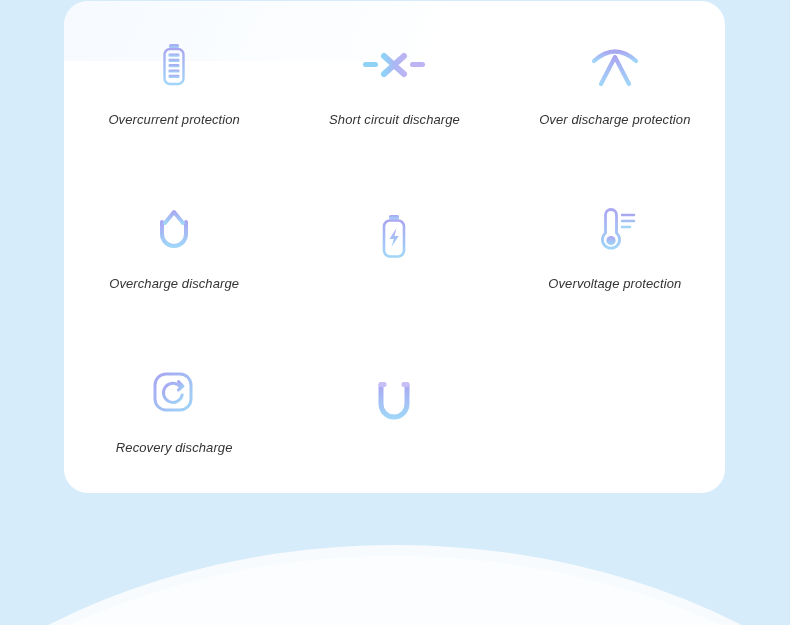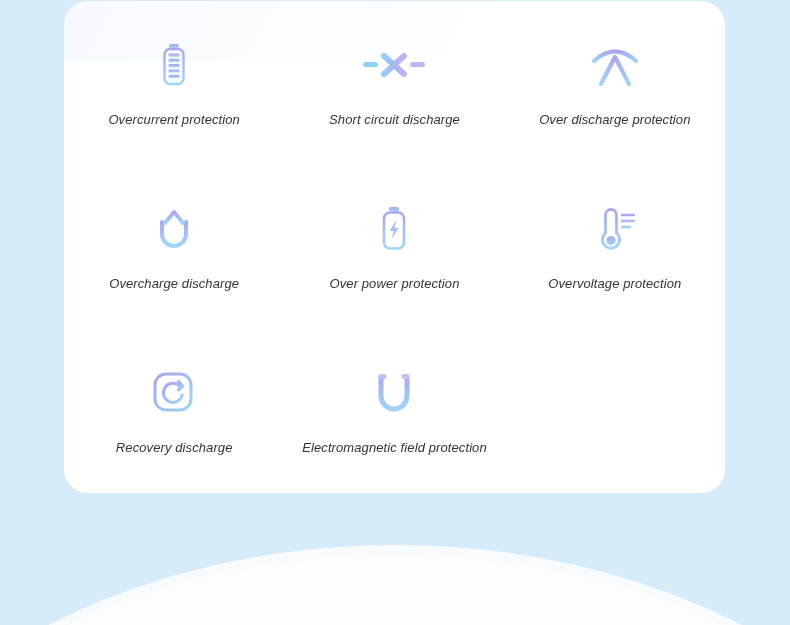--- a/index.html
+++ b/index.html
@@ -204,21 +204,20 @@
       </div>
 
       <div class="cell">
         <span class="icon-wrap">
           <svg width="36" height="48" viewBox="0 0 36 48">
             <rect x="13" y="2" width="10" height="4.5" rx="1.6" fill="url(#gradV)"></rect>
             <rect x="8" y="7.5" width="20" height="36" rx="6" fill="none" stroke="url(#gradV)" stroke-width="2.6"></rect>
             <path d="M20.5 15 L13.5 26 h4.2 l-2.2 8 7.2 -11 h-4.3 z" fill="url(#gradV)"></path>
           </svg>
         </span>
-        <span class="cell-label">Over power protection</span>
       </div>
 
       <div class="cell">
         <span class="icon-wrap" style="width:52px">
           <svg width="46" height="48" viewBox="0 0 46 48">
             <path d="M13.5 28 V10 a5.5 5.5 0 0 1 11 0 V28 a8.6 8.6 0 1 1 -11 0 Z" fill="none" stroke="url(#gradV)" stroke-width="2.8"></path>
             <path d="M19 18 V33" stroke="url(#gradV)" stroke-width="3.6" stroke-linecap="round"></path>
             <circle cx="19" cy="35.5" r="4.6" fill="url(#gradV)"></circle>
             <path d="M30 10 H42 M30 16 H42 M30 22 H38" stroke="url(#gradV)" stroke-width="2.4" stroke-linecap="round"></path>
           </svg>
@@ -238,18 +237,17 @@
       </div>
 
       <div class="cell">
         <span class="icon-wrap">
           <svg width="42" height="46" viewBox="0 0 42 46">
             <path d="M8 6 V26 a13 13 0 0 0 26 0 V6" fill="none" stroke="url(#gradV)" stroke-width="5" stroke-linecap="butt"></path>
             <rect x="5.5" y="4" width="8" height="5" rx="2" fill="#c6c0f6"></rect>
             <rect x="28.5" y="4" width="8" height="5" rx="2" fill="#c6c0f6"></rect>
           </svg>
         </span>
-        <span class="cell-label">Electromagnetic field protection</span>
       </div>
 
     </div>
   </div>
 </div>
 
 </body></html>

